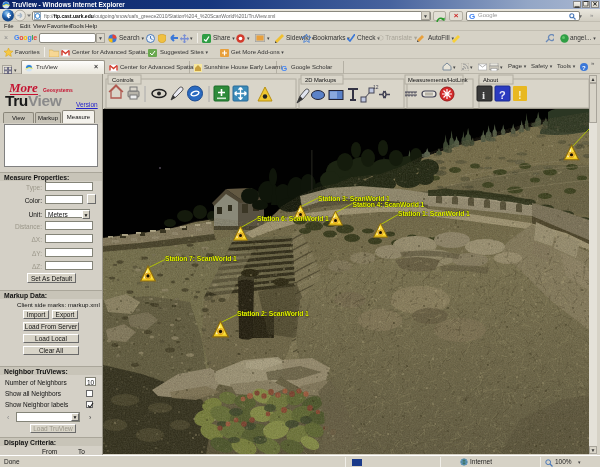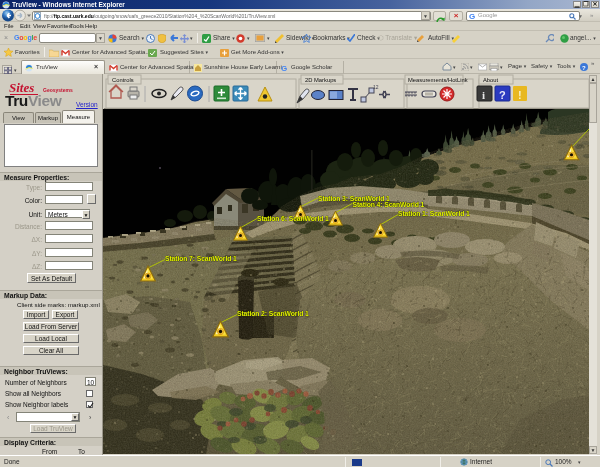--- a/index.html
+++ b/index.html
@@ -260,21 +260,21 @@
         <text x="2" y="6.5" font-size="6" font-weight="bold" fill="#fff" font-family="Liberation Sans">?</text>
       </svg>
     <span class="t" style="left:591px;top:1px;font-size:6px;color:#555">»</span>
   </div>
 
   <div class="abs" id="content">
 
     <div class="abs" id="lpanel">
 
       <div class="abs" style="left:0;top:0;width:102px;height:36px;background:#d0ccc0">
-        <span class="abs" style="left:9px;top:6px;font-family:'Liberation Serif',serif;font-style:italic;font-weight:bold;font-size:13px;color:#c41230">Sites</span>
+        <span class="abs" style="left:9px;top:6px;font-family:'Liberation Serif',serif;font-style:italic;font-weight:bold;font-size:13px;color:#c41230">More</span>
           <span class="abs" style="left:10px;top:20px;width:28px;height:1px;background:#c41230"></span>
         <span class="abs" style="left:43px;top:13px;font-size:5px;font-weight:bold;color:#c41230">Geosystems</span>
         <span class="abs" style="left:5px;top:18px;font-size:15.5px;font-weight:bold;letter-spacing:-0.4px"><span style="color:#1a1a1a">Tru</span><span style="color:#8a8a8a">View</span></span>
         <span class="abs" style="left:76px;top:27px;font-size:6.5px;color:#2222cc;text-decoration:underline">Version</span>
       </div>
 
       <div class="abs" style="left:0;top:36px;width:102px;height:13px;background:#d0ccc0">
         <div class="abs" style="left:3px;top:2px;width:31px;height:11px;background:#c6c2b6;border:1px solid #8a867a;border-bottom:none;border-radius:2px 2px 0 0;text-align:center;line-height:11px;font-size:6px">View</div>
         <div class="abs" style="left:35px;top:2px;width:26px;height:11px;background:#c6c2b6;border:1px solid #8a867a;border-bottom:none;border-radius:2px 2px 0 0;text-align:center;line-height:11px;font-size:6px">Markup</div>
         <div class="abs" style="left:62px;top:0px;width:33px;height:13px;background:#f4f2ec;border:1px solid #8a867a;border-bottom:none;border-radius:2px 2px 0 0;text-align:center;line-height:13px;font-size:6px">Measure</div>

